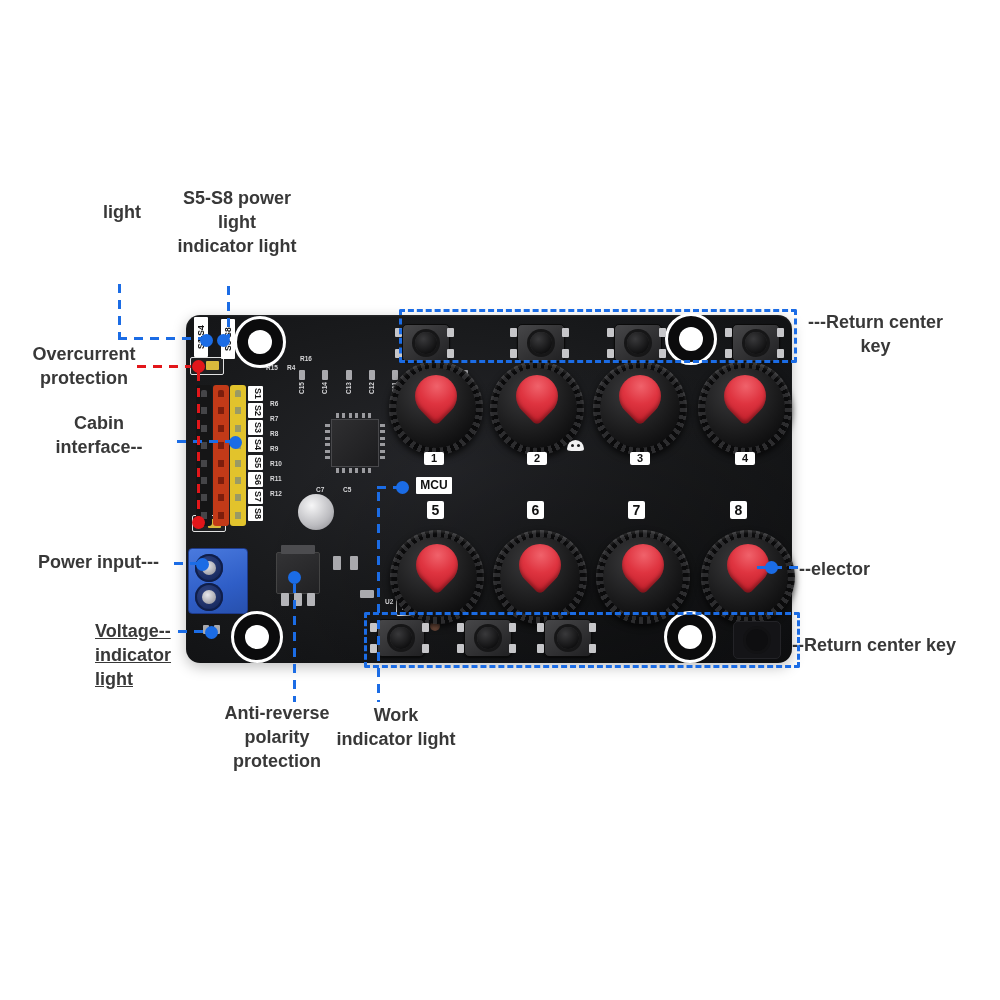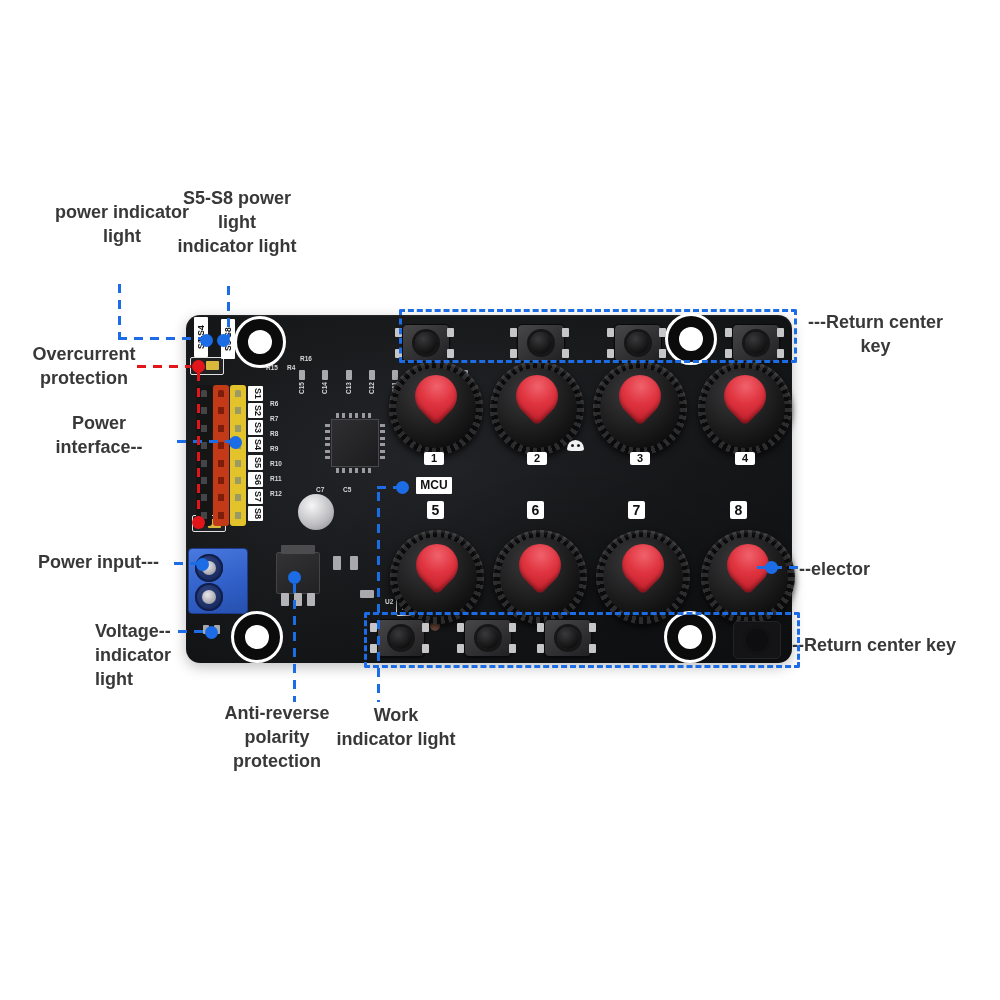--- a/index.html
+++ b/index.html
@@ -304,38 +304,37 @@
   <div class="dot" style="left:229px;top:436px;"></div>
   <div class="dot" style="left:196px;top:558px;"></div>
   <div class="dot" style="left:205px;top:626px;"></div>
   <div class="dot" style="left:288px;top:571px;"></div>
   <div class="dot" style="left:396px;top:481px;"></div>
   <div class="dot" style="left:765px;top:561px;"></div>
   <div class="dot red" style="left:192px;top:360px;"></div>
   <div class="dot red" style="left:192px;top:516px;"></div>
 
   <div class="lbl c" style="left:22px;top:200px;width:200px;">
-    <div>power indicator</div>
     <div>light</div>
   </div>
   <div class="lbl c" style="left:162px;top:186px;width:150px;">
     <div>S5-S8 power</div>
     <div>light</div>
     <div>indicator light</div>
   </div>
   <div class="lbl c" style="left:14px;top:342px;width:140px;">
     <div>Overcurrent</div>
     <div>protection</div>
   </div>
   <div class="lbl c" style="left:28px;top:411px;width:142px;">
-    <div>Power</div>
+    <div>Cabin</div>
     <div>interface--</div>
   </div>
   <div class="lbl" style="left:38px;top:550px;">Power input---</div>
-  <div class="lbl" style="left:95px;top:619px;">
+  <div class="lbl" style="left:95px;top:619px;text-decoration:underline;">
     <div>Voltage--</div>
     <div>indicator</div>
     <div>light</div>
   </div>
   <div class="lbl c" style="left:192px;top:701px;width:170px;">
     <div>Anti-reverse</div>
     <div>polarity</div>
     <div>protection</div>
   </div>
   <div class="lbl c" style="left:330px;top:703px;width:132px;">

